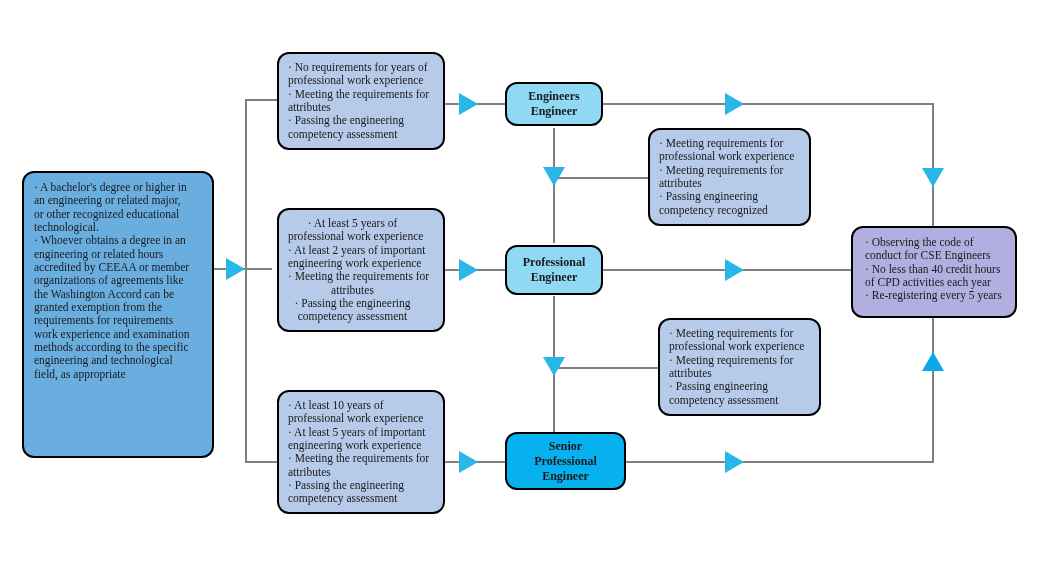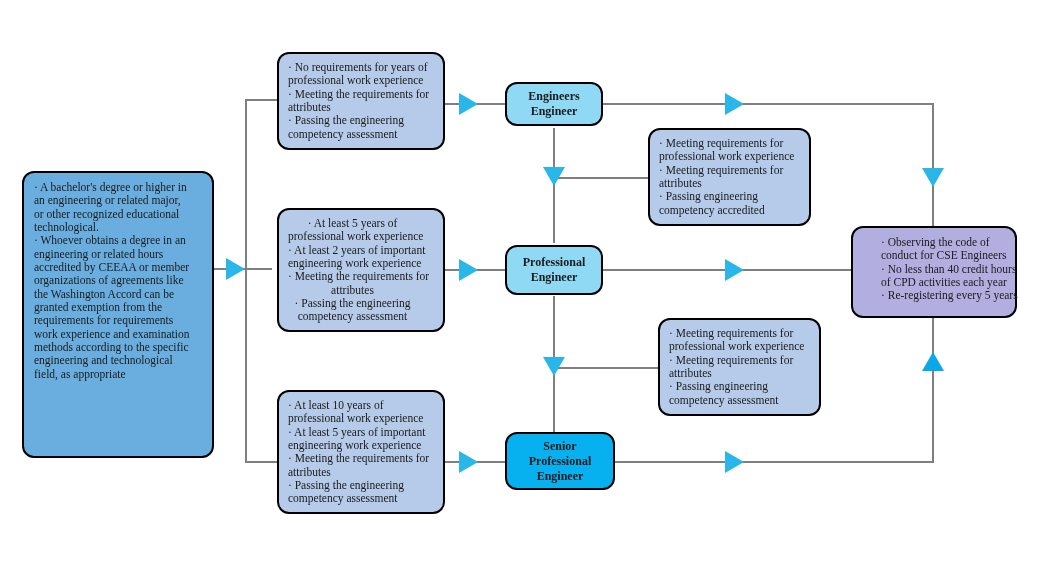--- a/index.html
+++ b/index.html
@@ -45,21 +45,21 @@
     font-weight: bold;
     font-size: 12px;
     line-height: 1.25;
   }
   .box.role.senior {
     background: #07b1f0;
   }
   .box.cpd {
     background: #b3aee0;
     font-size: 11.5px;
-    padding: 8px 10px 6px 28px;
+    padding: 8px 10px 6px 12px;
   }
   .box .line {
     white-space: nowrap;
   }
 
   
   .conn {
     position: absolute;
     background: #7f7f7f;
     z-index: 1;
@@ -185,35 +185,35 @@
     </div>
   </div>
 
   <div class="box role" style="left:505px; top:245px; width:98px; height:50px;">
     <div>
       <div class="line">Professional</div>
       <div class="line">Engineer</div>
     </div>
   </div>
 
-  <div class="box role senior" style="left:505px; top:432px; width:110px; height:58px;">
+  <div class="box role senior" style="left:505px; top:432px; width:121px; height:58px;">
     <div>
       <div class="line">Senior</div>
       <div class="line">Professional</div>
       <div class="line">Engineer</div>
     </div>
   </div>
 
   <div class="box req" style="left:648px; top:128px; width:163px; height:98px;">
     <div class="line">· Meeting requirements for</div>
     <div class="line">professional work experience</div>
     <div class="line">· Meeting requirements for</div>
     <div class="line">attributes</div>
     <div class="line">· Passing engineering</div>
-    <div class="line">competency accredited</div>
+    <div class="line">competency recognized</div>
   </div>
 
   <div class="box req" style="left:658px; top:318px; width:163px; height:98px;">
     <div class="line">· Meeting requirements for</div>
     <div class="line">professional work experience</div>
     <div class="line">· Meeting requirements for</div>
     <div class="line">attributes</div>
     <div class="line">· Passing engineering</div>
     <div class="line">competency assessment</div>
   </div>

